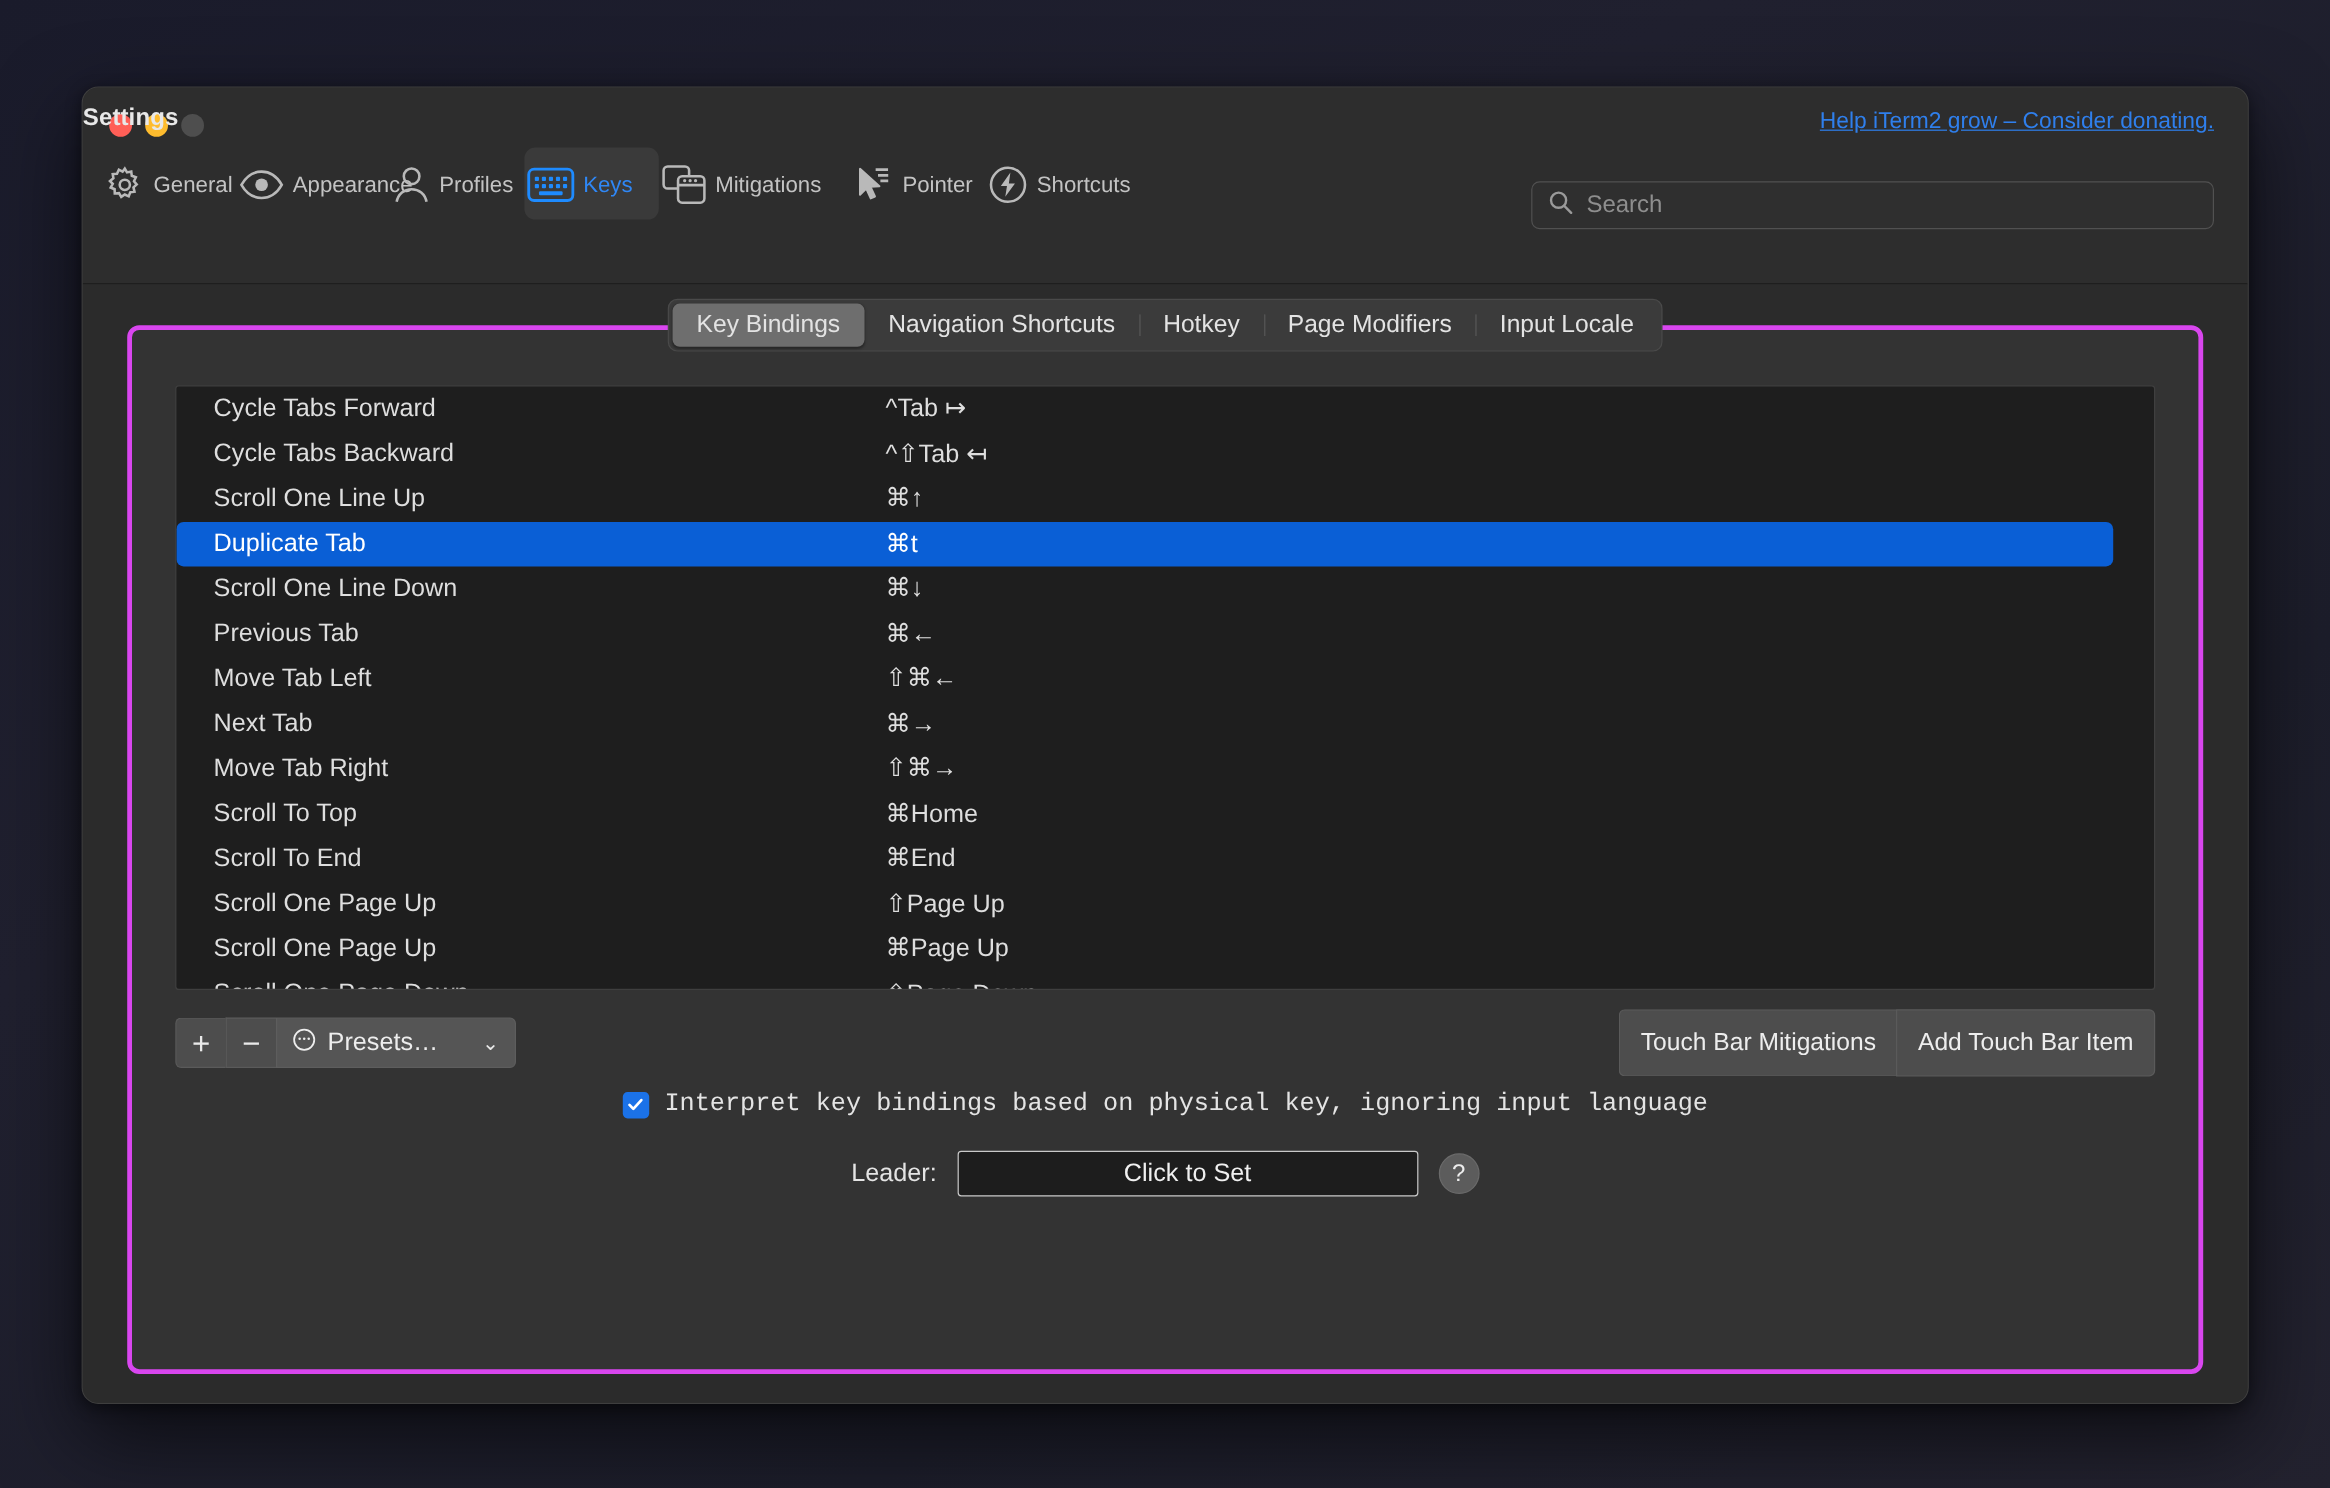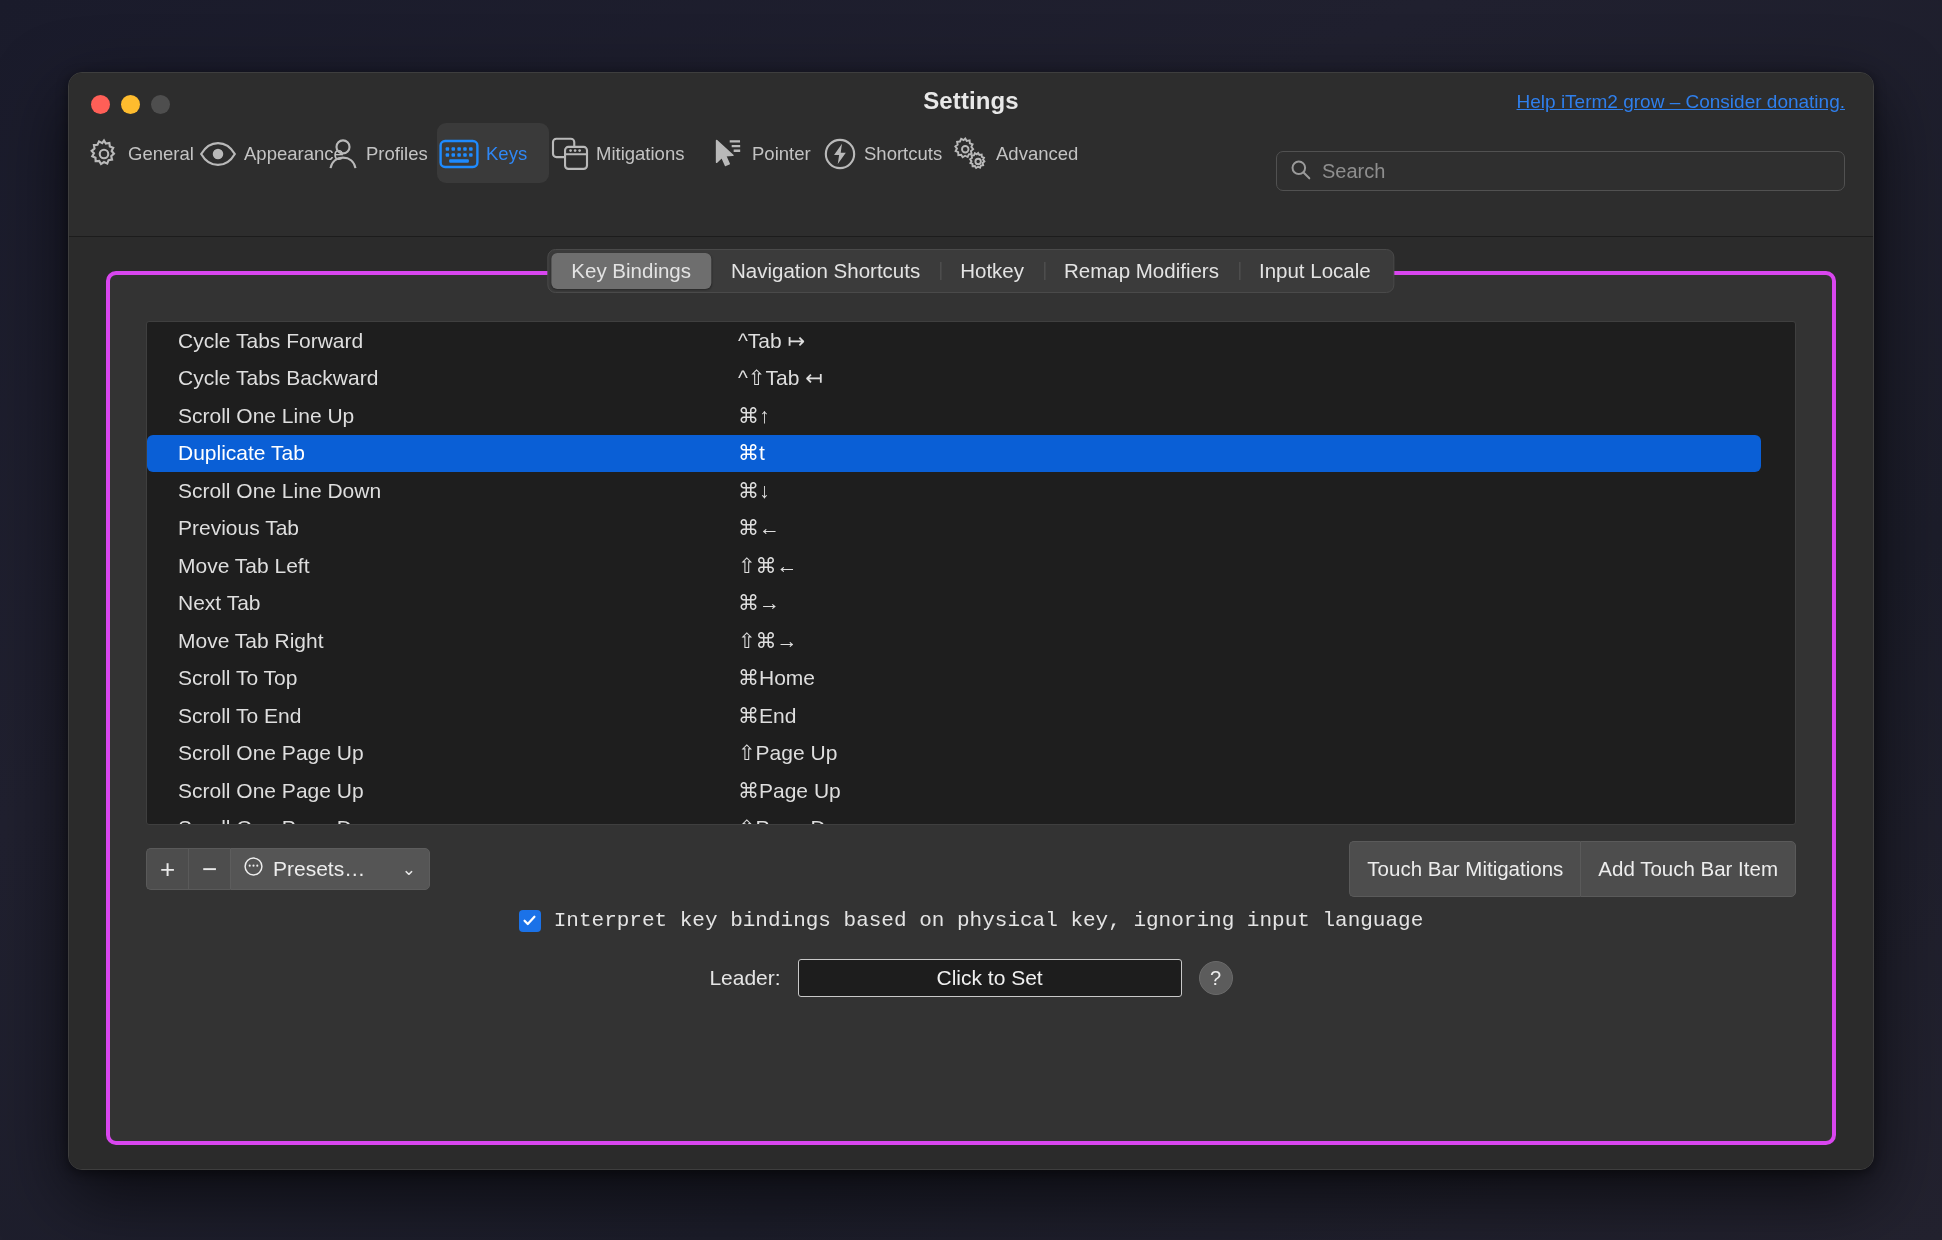--- a/index.html
+++ b/index.html
@@ -50,23 +50,22 @@
   }
   .light { width: 19px; height: 19px; border-radius: 50%; display:block; }
   .light.red    { background: #ff5f57; }
   .light.yellow { background: #febc2e; }
   .light.gray   { background: #4e4e4e; }
 
   .win-title {
     position: absolute;
     top: 14px;
     left: 0; right: 0;
-    text-align: center;
     color: #e8e8e8;
-    font-size: 24px;
+    font-size: 20px;
     font-weight: bold;
     letter-spacing: .1px;
   }
 
   .donate-link {
     position: absolute;
     right: 28px;
     top: 18px;
     color: #2f7fec;
     font-size: 19px;
@@ -447,31 +446,20 @@
       <div class="tool-item med">
         <span class="ti-icon">
           <svg width="34" height="34" viewBox="0 0 24 24" fill="none" stroke="#b9b9b9" stroke-width="1.5">
             <circle cx="12" cy="12" r="10"></circle>
             <path d="M13.4 4.8L7.8 12.7h3.6l-1 6.4 5.7-7.9h-3.6z" fill="#b9b9b9" stroke="none"></path>
           </svg>
         </span>
         <span class="ti-label">Shortcuts</span>
       </div>
 
-      <div class="tool-item med">
-        <span class="ti-icon">
-          <svg width="38" height="36" viewBox="0 0 28 26" fill="none" stroke="#b9b9b9" stroke-width="1.4">
-            <circle cx="10.5" cy="9.5" r="2.4"></circle>
-            <path d="M10.5 1.6l1.1 1.8 2.1-.4.2 2.1 2 .8-.9 1.9 1.3 1.6-1.6 1.4.5 2.1-2.1.3-.8 2-1.9-.9-1.8 1.1-1.1-1.8-2.1.2-.1-2.1-1.9-.9 1-1.8-1.2-1.6 1.7-1.3-.4-2.1 2.1-.2.9-2 1.8 1z"></path>
-            <circle cx="20" cy="18.5" r="2"></circle>
-            <path d="M20 12.3l.9 1.4 1.7-.3.1 1.7 1.6.6-.7 1.5 1 1.3-1.3 1.1.4 1.7-1.7.2-.6 1.6-1.5-.7-1.4.9-.9-1.4-1.7.1-.1-1.7-1.5-.7.8-1.4-1-1.3 1.4-1-.3-1.7 1.7-.2.7-1.6 1.4.8z"></path>
-          </svg>
-        </span>
-        <span class="ti-label">Advanced</span>
-      </div>
 
     </div>
 
     <div class="searchbox">
       <span>
         <svg width="21" height="21" viewBox="0 0 20 20" fill="none" stroke="#9a9a9a" stroke-width="1.9">
           <circle cx="8.4" cy="8.4" r="6"></circle>
           <path d="M12.9 12.9L18.4 18.4" stroke-linecap="round"></path>
         </svg>
       </span>
@@ -487,21 +475,21 @@
         <div class="seg active">
           <span>Key Bindings</span>
         </div>
         <div class="seg">
           <span>Navigation Shortcuts</span>
         </div>
         <div class="seg">
           <span>Hotkey</span>
         </div>
         <div class="seg">
-          <span>Remap Modifiers</span>
+          <span>Page Modifiers</span>
         </div>
         <div class="seg">
           <span>Input Locale</span>
         </div>
       </div>
 
       <div class="list-wrap">
         <div class="bind-row">
           <span class="action">Cycle Tabs Forward</span>
           <span class="keys">^Tab ↦</span>

